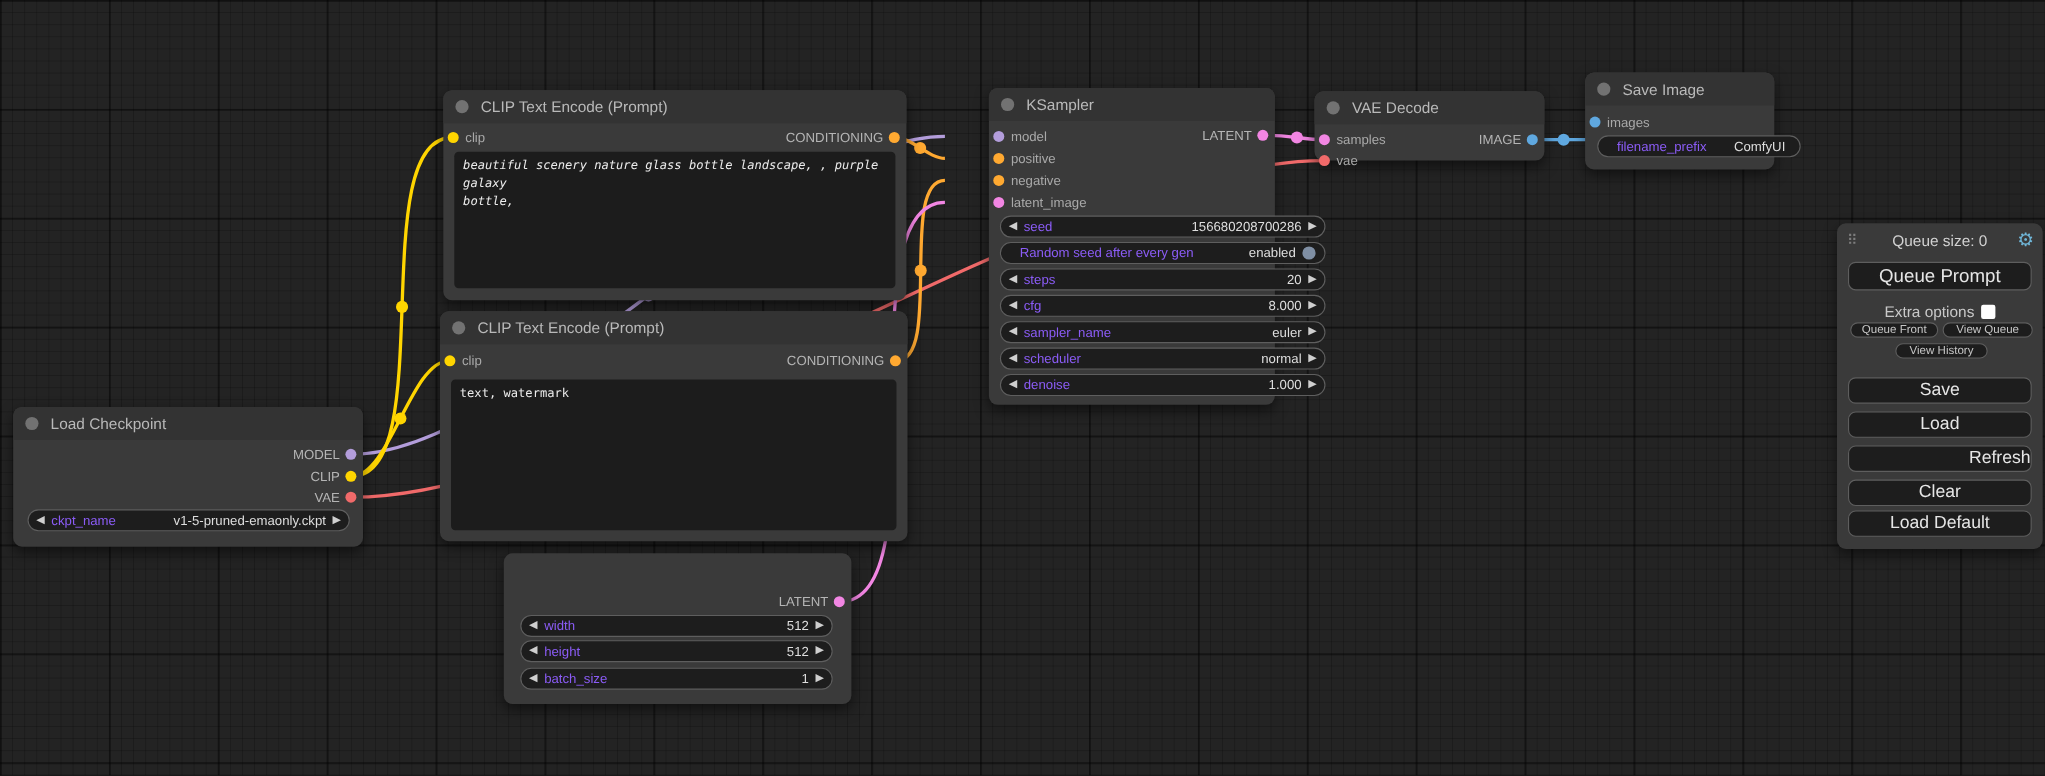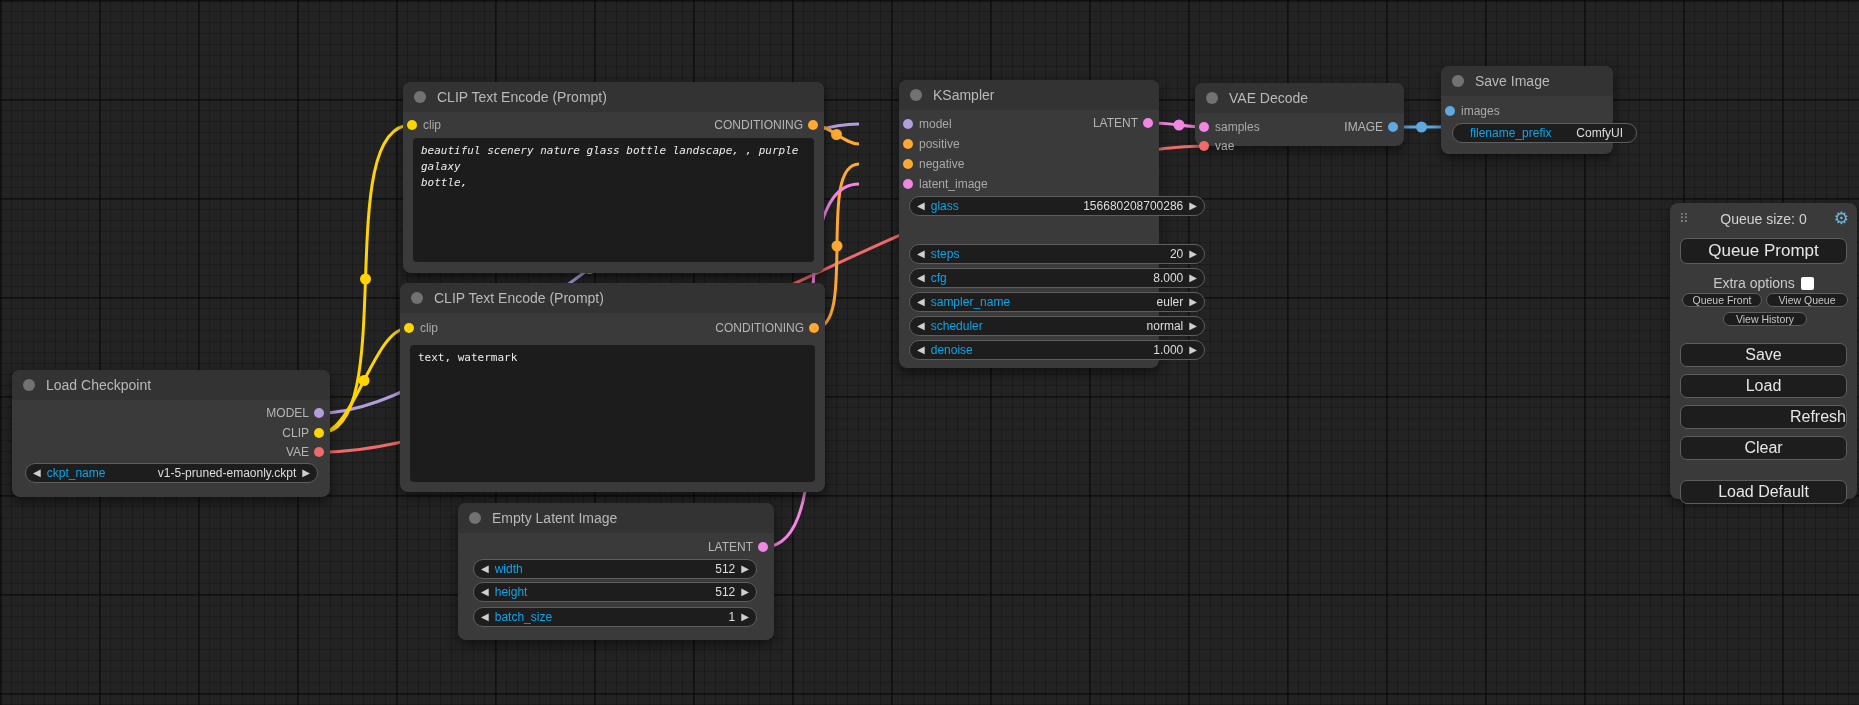--- a/index.html
+++ b/index.html
@@ -30,21 +30,21 @@
   .port-row.in{left:0;padding-left:20px;}
   .port-row.out{right:0;padding-right:21px;text-align:right;color:#b5b5b5;}
   .port-dot{position:absolute;top:5px;width:10px;height:10px;border-radius:50%;}
   .in .port-dot{left:4px;}
   .out .port-dot{right:6px;}
   .widget{
     position:absolute;height:20px;background:#1d1d1d;border:1px solid #5e5e5e;border-radius:10px;
     display:flex;align-items:center;font-size:12px;color:#a5a5a5;padding:0 7px;white-space:nowrap;
   }
   .widget .arrow{color:#cfcfcf;font-size:10px;line-height:20px;}
-  .widget .wlabel{flex:1;text-align:left;margin:0 6px;color:#0ea5e9;}
+  .widget .wlabel{flex:1;text-align:left;margin:0 6px;color:#8b5cf6;}
   .widget .wvalue{margin:0 6px;color:#dedede;}
   .widget.noarrow .wlabel{margin-left:10px;}
   .toggle-dot{width:12px;height:12px;border-radius:50%;margin-right:1px;}
   .prompt-box{
     position:absolute;background:#1c1c1c;border-radius:4px;color:#ececec;
     font-family:"DejaVu Sans Mono",monospace;font-size:11px;line-height:16px;
     padding:5px 8px;white-space:pre-wrap;overflow:hidden;
   }
   
   #queue-panel{
@@ -169,23 +169,28 @@
       <span class="port-dot" style="background: rgb(242, 134, 227);"></span>
       <span>latent_image</span>
     </div>
     <div class="port-row out" style="top:33px;">
       <span>LATENT</span>
       <span class="port-dot" style="background: rgb(242, 134, 227);"></span>
     </div>
 
     <div class="widget" style="left:10px;top:116px;width:296px;">
       <span class="arrow">◀</span>
-      <span class="wlabel">glass</span>
+      <span class="wlabel">seed</span>
       <span class="wvalue">156680208700286</span>
       <span class="arrow">▶</span>
+    </div>
+    <div class="widget noarrow" style="left:10px;top:140px;width:296px;">
+      <span class="wlabel">Random seed after every gen</span>
+      <span class="wvalue">enabled</span>
+      <span class="toggle-dot" style="background: rgb(127, 143, 164);"></span>
     </div>
     <div class="widget" style="left:10px;top:164px;width:296px;">
       <span class="arrow">◀</span>
       <span class="wlabel">steps</span>
       <span class="wvalue">20</span>
       <span class="arrow">▶</span>
     </div>
     <div class="widget" style="left:10px;top:188px;width:296px;">
       <span class="arrow">◀</span>
       <span class="wlabel">cfg</span>
@@ -240,24 +245,20 @@
       <span class="port-dot" style="background: rgb(95, 168, 224);"></span>
       <span>images</span>
     </div>
     <div class="widget noarrow" style="left:11px;top:57px;width:185px;">
       <span class="wlabel">filename_prefix</span>
       <span class="wvalue">ComfyUI</span>
     </div>
   </div>
 
   <div class="node" style="left:458px;top:503px;width:316px;height:137px;">
-    <div class="node-title">
-      <span class="title-dot"></span>
-      <span>Empty Latent Image</span>
-    </div>
     <div class="port-row out" style="top:34px;">
       <span>LATENT</span>
       <span class="port-dot" style="background: rgb(242, 134, 227);"></span>
     </div>
     <div class="widget" style="left:15px;top:56px;width:284px;">
       <span class="arrow">◀</span>
       <span class="wlabel">width</span>
       <span class="wvalue">512</span>
       <span class="arrow">▶</span>
     </div>
@@ -286,16 +287,16 @@
       <span>Extra options</span>
       <span class="cbx"></span>
     </div>
     <div class="qbtn small" style="left:12px;top:90px;width:80px;">Queue Front</div>
     <div class="qbtn small" style="left:96px;top:90px;width:82px;">View Queue</div>
     <div class="qbtn small" style="left:53px;top:109px;width:84px;">View History</div>
     <div class="qbtn big" style="top:140px;">Save</div>
     <div class="qbtn big" style="top:171px;">Load</div>
     <div class="qbtn big" style="top:202px;text-align:right;">Refresh</div>
     <div class="qbtn big" style="top:233px;">Clear</div>
-    <div class="qbtn big" style="top:277px;">Load Default</div>
+    <div class="qbtn big" style="top:261px;">Load Default</div>
   </div>
 
 </div>
 
 </body></html>

